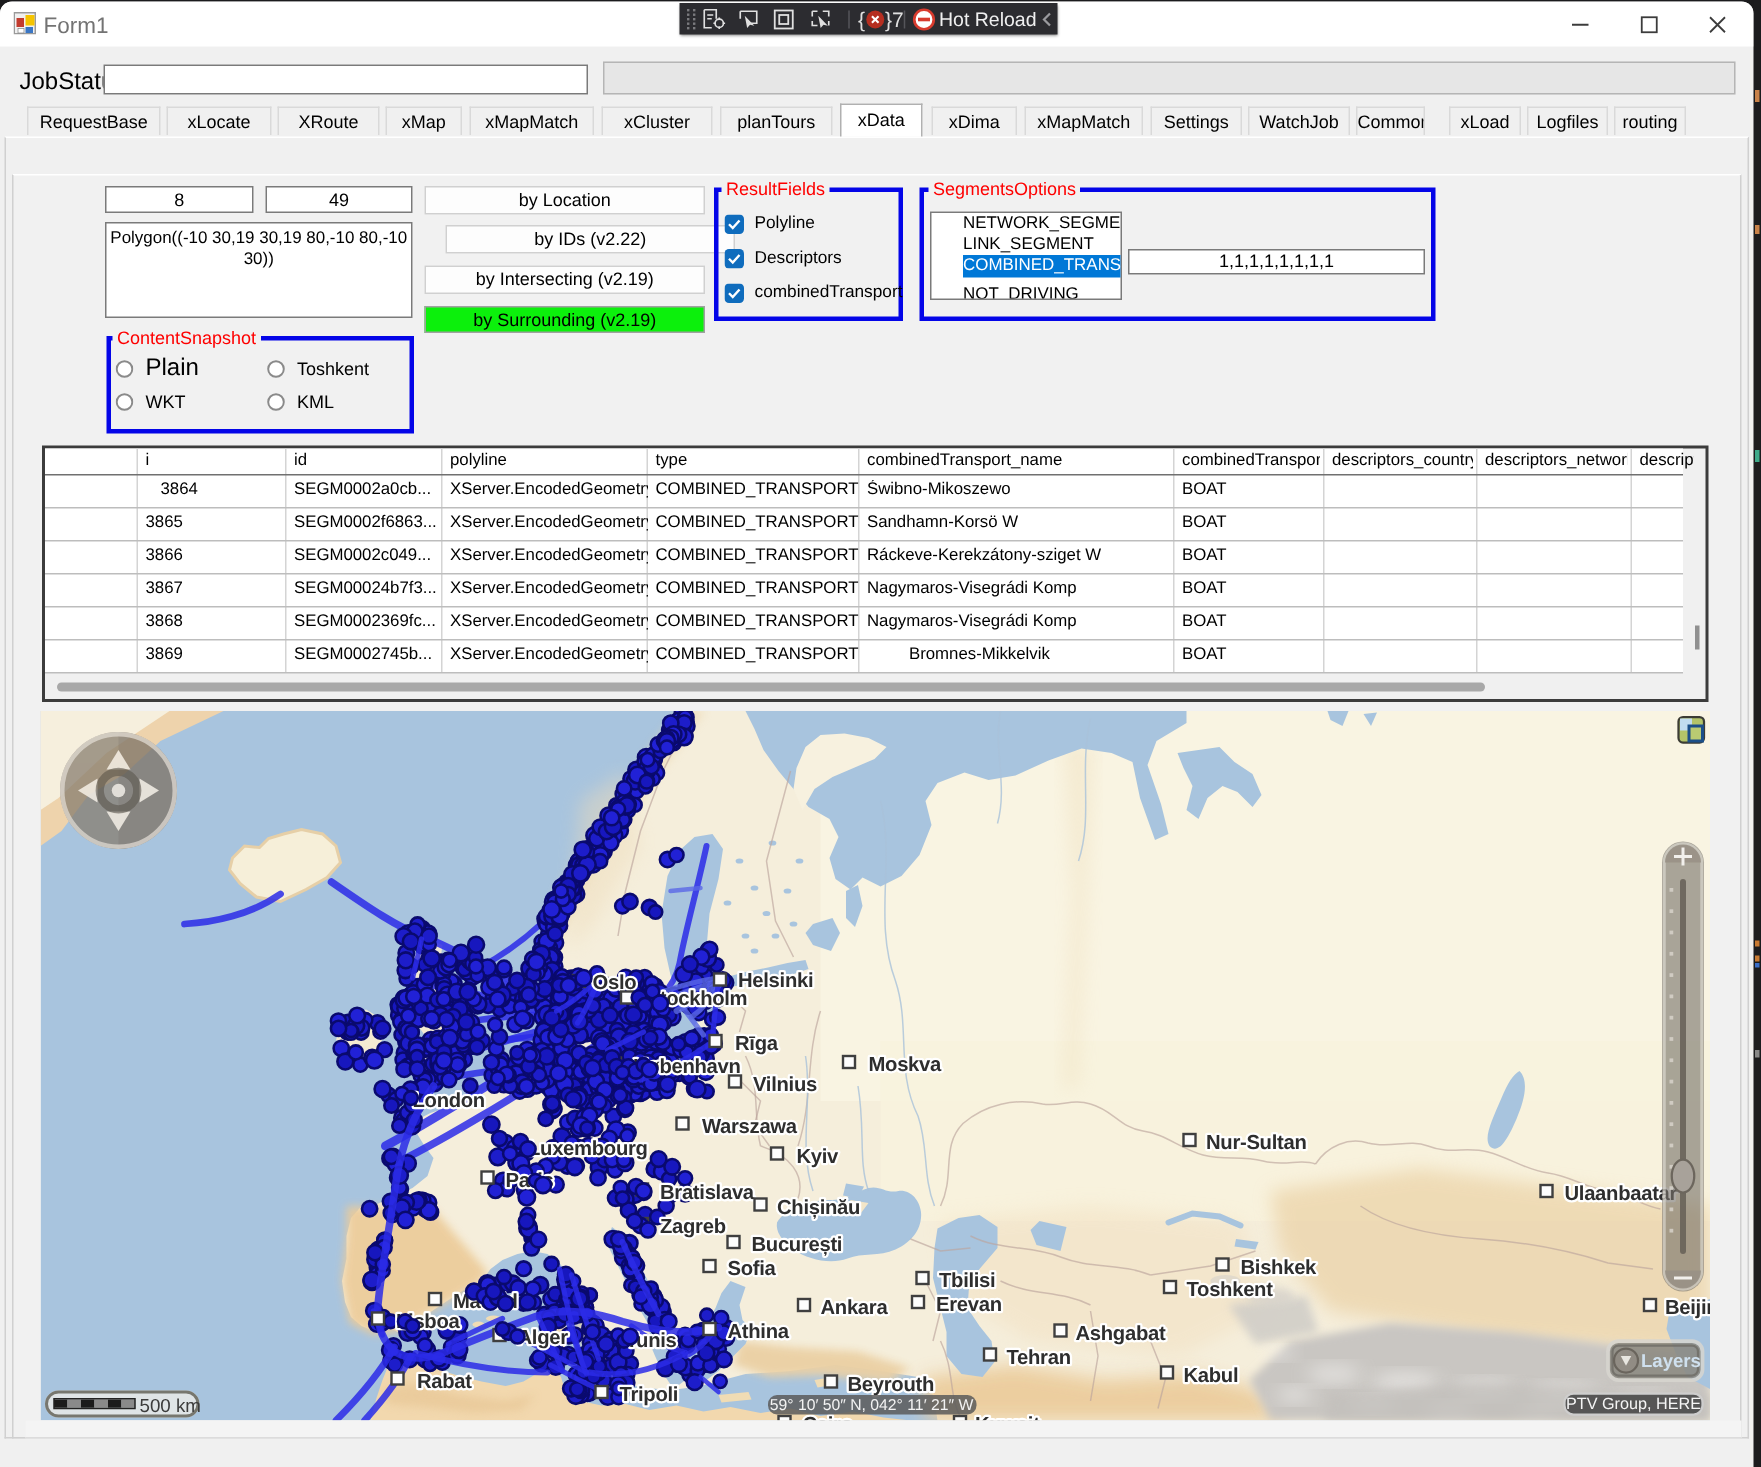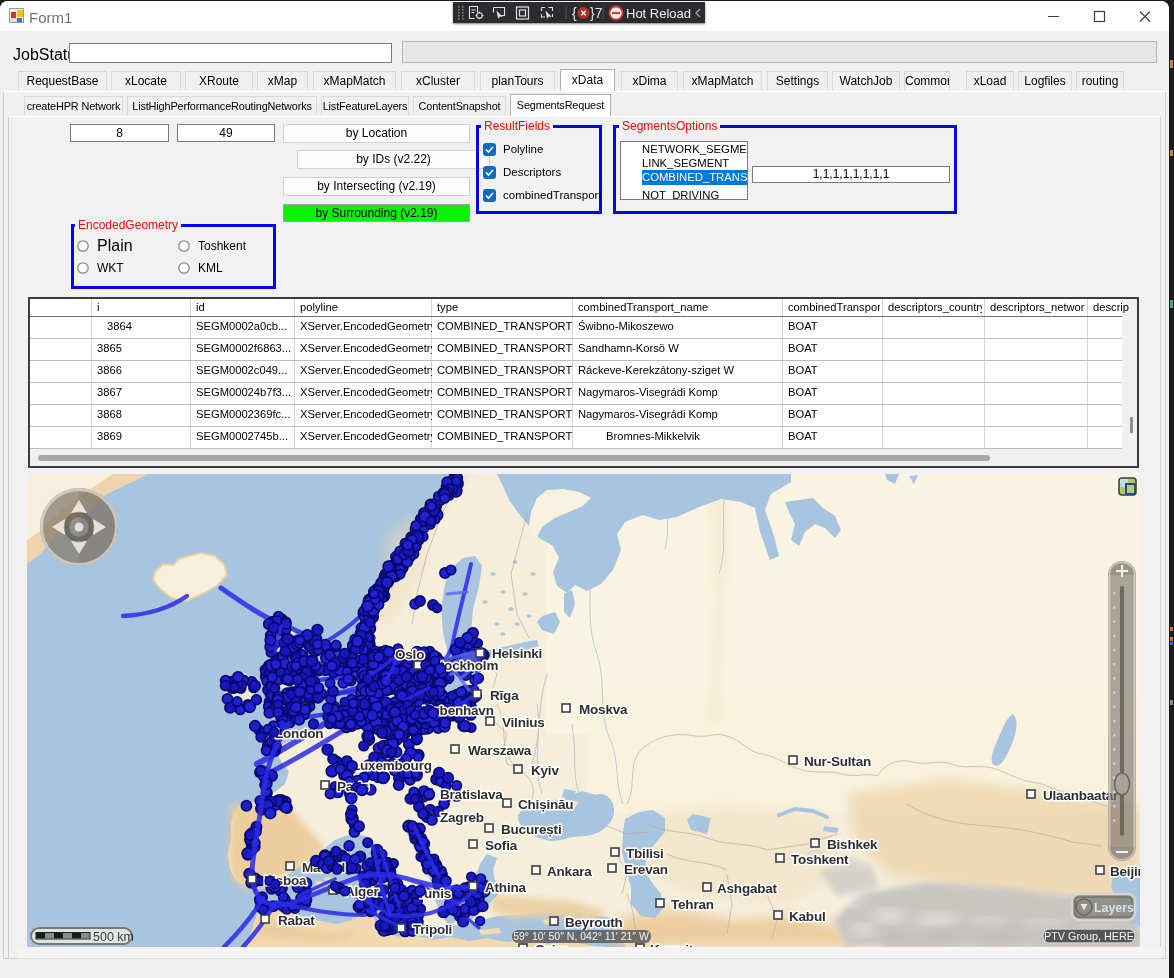--- a/index.html
+++ b/index.html
@@ -82,30 +82,24 @@
       <div class="tab" style="left:621px;width:57px">xDima</div>
       <div class="tab" style="left:683px;width:79px">xMapMatch</div>
       <div class="tab" style="left:767px;width:61px">Settings</div>
       <div class="tab" style="left:832px;width:68px">WatchJob</div>
       <div class="tab" style="left:904px;width:46px">Common</div>
       <div class="tab" style="left:966px;width:48px">xLoad</div>
       <div class="tab" style="left:1018px;width:54px">Logfiles</div>
       <div class="tab" style="left:1076px;width:48px">routing</div>
     </div>
     <div class="abs" style="left:3px;top:90px;width:1163px;height:868px;background:#f0f0f0;border:1px solid #d0d0d0;border-top:1px solid #fff"></div>
-    <div class="abs" style="left:0;top:93px;width:1169px;height:23px">
-      <div class="tab tab2" style="left:24px;width:99px">createHPR Network</div>
-      <div class="tab tab2" style="left:127px;width:190px">ListHighPerformanceRoutingNetworks</div>
-      <div class="tab tab2" style="left:321px;width:88px">ListFeatureLayers</div>
-      <div class="tab tab2" style="left:413px;width:93px">ContentSnapshot</div>
-      <div class="tab tab2 tabsel" style="left:510px;width:101px">SegmentsRequest</div>
-    </div>
     <div class="abs" style="left:8px;top:115px;width:1153px;height:843px;background:#f1f1f1;border:1px solid #d0d0d0;border-top:1px solid #fff"></div>
     <div class="tb" style="left:70px;top:123px;width:99px;height:18px;text-align:center;line-height:16px">8</div>
     <div class="tb" style="left:177px;top:123px;width:98px;height:18px;text-align:center;line-height:16px">49</div>
+    <div class="tb" style="left:70px;top:147px;width:205px;height:64px;text-align:center;line-height:14px;padding-top:3px;font-size:11.3px">Polygon((-10 30,19 30,19 80,-10 80,-10<br>30))</div>
     <div class="btn" style="left:283px;top:123px;width:187px;height:19px;line-height:17px">by Location</div>
     <div class="btn" style="left:297px;top:149px;width:193px;height:19px;line-height:17px">by IDs (v2.22)</div>
     <div class="btn" style="left:283px;top:176px;width:187px;height:19px;line-height:17px">by Intersecting (v2.19)</div>
     <div class="btn" style="left:283px;top:203px;width:187px;height:18px;line-height:16px;background:#0cf00c;border-color:#a0a0a0">by Surrounding (v2.19)</div>
     <div class="grp" style="left:476px;top:124px;width:126px;height:89px"></div>
     <div class="grplbl" style="left:481px;top:118px">ResultFields</div>
     <svg class="abs" style="left:483px;top:142px" width="13" height="13">
       <rect width="13" height="13" rx="3" fill="#0f6cbd"></rect>
       <path d="M3,6.5 l2.5,2.5 l4.5-5" stroke="#fff" stroke-width="1.6" fill="none"></path>
     </svg>
@@ -118,21 +112,21 @@
     <svg class="abs" style="left:483px;top:188px" width="13" height="13">
       <rect width="13" height="13" rx="3" fill="#0f6cbd"></rect>
       <path d="M3,6.5 l2.5,2.5 l4.5-5" stroke="#fff" stroke-width="1.6" fill="none"></path>
     </svg>
     <div class="abs" style="left:503px;top:188px;font-size:11.5px;line-height:13px">combinedTransport</div>
     <div class="grp" style="left:613px;top:124px;width:344px;height:89px"></div>
     <div class="grplbl" style="left:619px;top:118px">SegmentsOptions</div>
     <div class="tb" style="left:620px;top:140px;width:128px;height:59px;line-height:14.2px;font-size:11.3px;padding-left:21px;white-space:nowrap;overflow:hidden">NETWORK_SEGMENT<br>LINK_SEGMENT<br><span style="background:#0078d7;color:#fff;display:inline-block;width:116px;overflow:hidden">COMBINED_TRANSPORT</span><br>NOT_DRIVING</div>
     <div class="tb" style="left:752px;top:165px;width:198px;height:17px;text-align:center;line-height:15px">1,1,1,1,1,1,1,1</div>
     <div class="grp" style="left:71px;top:223px;width:205px;height:65px"></div>
-    <div class="grplbl" style="left:75px;top:217px">EncodedGeometry</div>
+    <div class="grplbl" style="left:75px;top:217px">ContentSnapshot</div>
     <svg class="abs" style="left:77px;top:239px" width="12" height="12">
       <circle cx="6" cy="6" r="5.2" fill="#fff" stroke="#8a8a8a" stroke-width="1.3"></circle>
     </svg>
     <div class="abs" style="left:97px;top:239px;font-size:16px;line-height:12px">Plain</div>
     <svg class="abs" style="left:178px;top:239px" width="12" height="12">
       <circle cx="6" cy="6" r="5.2" fill="#fff" stroke="#8a8a8a" stroke-width="1.3"></circle>
     </svg>
     <div class="abs" style="left:198px;top:239px;font-size:12px;line-height:12px">Toshkent</div>
     <svg class="abs" style="left:77px;top:261px" width="12" height="12">
       <circle cx="6" cy="6" r="5.2" fill="#fff" stroke="#8a8a8a" stroke-width="1.3"></circle>

